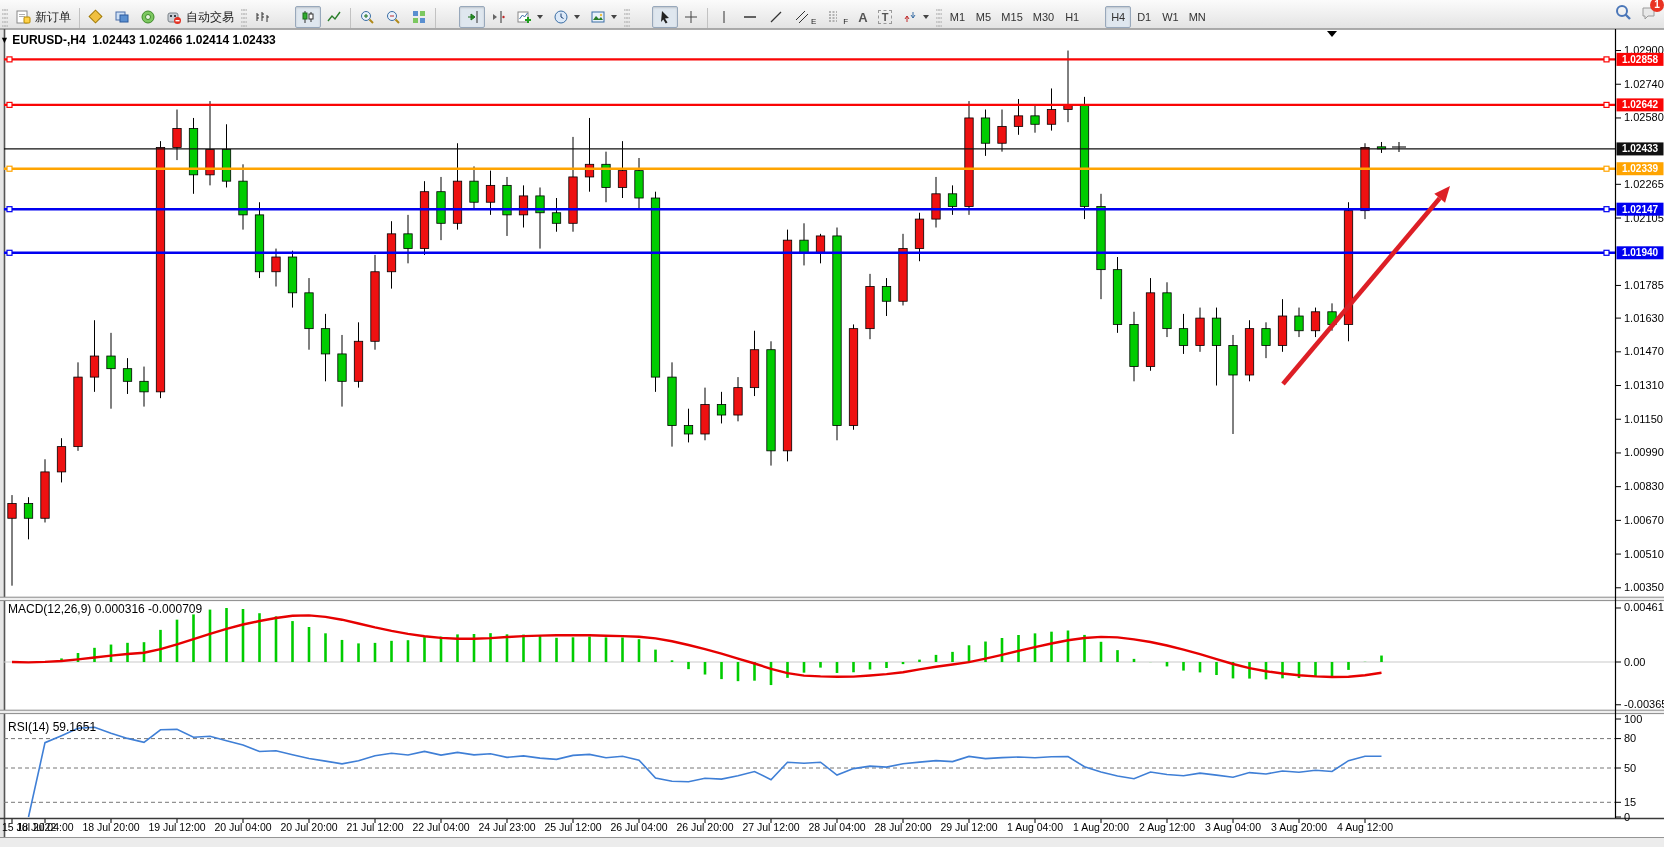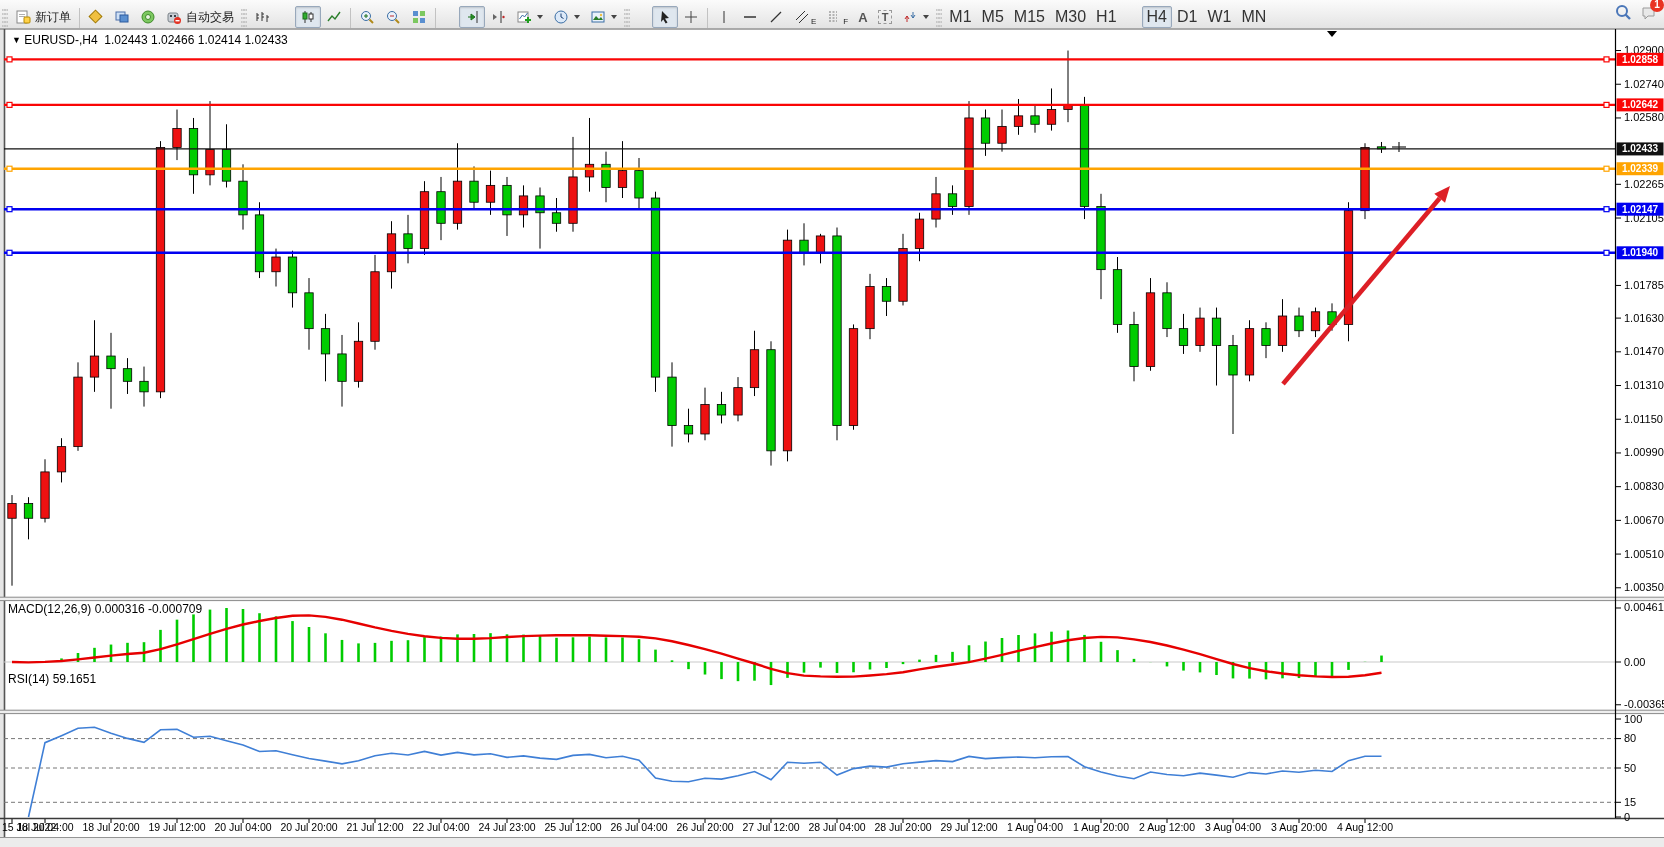--- a/index.html
+++ b/index.html
@@ -12,30 +12,30 @@
   .tb-handle{width:6px;height:20px;margin:0 2px;
     background-image:radial-gradient(circle,#b9b9b9 1px,transparent 1.2px);
     background-size:3px 4px;background-position:center;}
   .tb-sep{width:1px;height:20px;background:#c2c2c2;margin:0 3px;}
   .tbtn{display:flex;align-items:center;gap:4px;height:22px;padding:0 4px;border:1px solid transparent;
     border-radius:2px;background:transparent;font-size:12px;color:#222;cursor:default;}
   .tbtn.pressed{border:1px solid #98a8bb;background:#dfe7ef;box-shadow:inset 0 1px 2px rgba(0,0,0,.15);margin-left:20px;}
   .tbtn svg{display:block;}
   .caret{width:0;height:0;border-left:3px solid transparent;border-right:3px solid transparent;
     border-top:4px solid #444;margin-left:1px;}
-  .tfbtn{min-width:26px;text-align:center;justify-content:center;font-size:16px;color:#333;}
+  .tfbtn{min-width:26px;text-align:center;justify-content:center;font-size:11px;color:#333;}
   #tb-right{position:absolute;right:6px;top:0;height:28px;display:flex;align-items:center;gap:8px;}
   #badge{position:absolute;right:-6px;top:-5px;width:14px;height:14px;border-radius:50%;
     background:#e93323;color:#fff;font-size:10px;font-weight:bold;line-height:14px;text-align:center;}
   
   .ovl{position:absolute;z-index:20;color:#000;white-space:pre;}
-  #symline{left:12px;top:33px;font-size:12px;}
+  #symline{left:0;top:33px;font-size:12px;font-weight:bold;}
   #symline .tri{font-size:9px;vertical-align:1px;}
   #macdline{left:8px;top:602px;font-size:12px;text-align:right;}
-  #rsiline{left:8px;top:672px;font-size:12px;}
+  #rsiline{left:8px;top:720px;font-size:12px;}
   svg text{font-family:"Liberation Sans",sans-serif;}
 </style>
 </head>
 <body>
 
 <div id="app">
 
   <div id="toolbar">
     <div class="tb-handle"></div>
 

